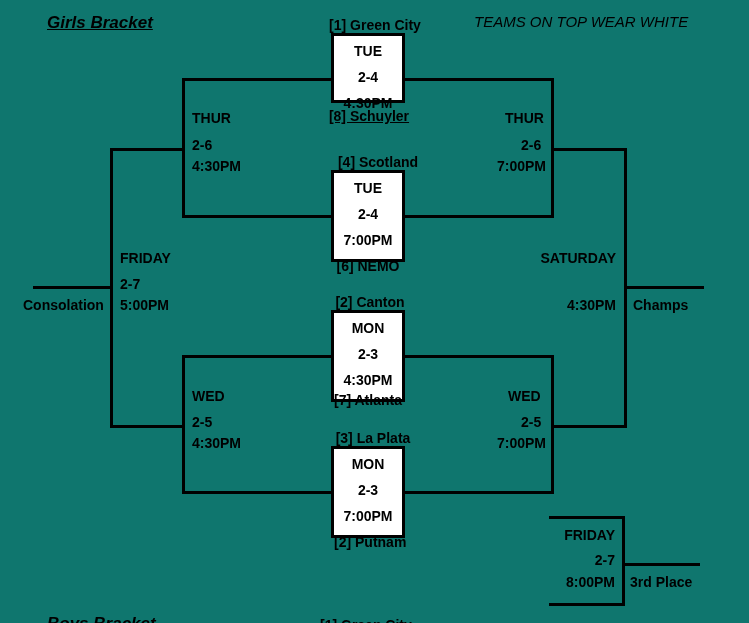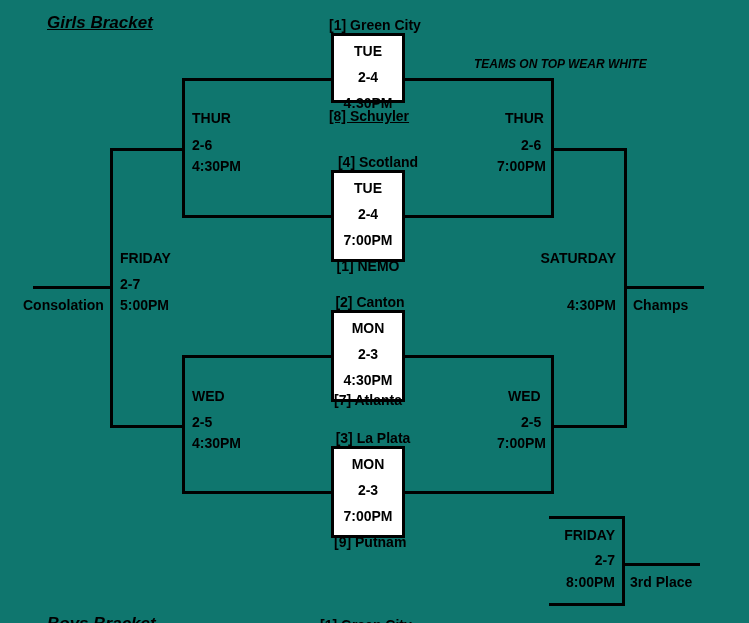--- a/index.html
+++ b/index.html
@@ -25,25 +25,24 @@
   .title{
     position:absolute;
     font-weight:bold;
     font-style:italic;
     font-size:17px;
     text-decoration:underline;
     white-space:nowrap;
   }
   .note{
     position:absolute;
-    font-weight:bold;
+    font-weight:normal;
     font-style:italic;
-    font-size:12px;
+    font-size:15px;
     white-space:nowrap;
-    margin-top:44px;
   }
 
   
   .h{ position:absolute; background:#000000; height:3px; }
   .v{ position:absolute; background:#000000; width:3px; }
 
   
   .game{
     position:absolute;
     border:3px solid #000000;
@@ -96,39 +95,39 @@
   </div>
 
   <div class="team-out ul" style="left:320px; top:108px; width:98px;">[8] Schuyler</div>
 
   <div class="team-out" style="left:324px; top:154px; width:108px;">[4] Scotland</div>
 
   <div class="game" style="left:331px; top:170px; width:74px; height:92px;">
     <div class="row" style="margin-top:8px;">TUE</div>
     <div class="row" style="margin-top:12px;">2-4</div>
     <div class="row" style="margin-top:12px;">7:00PM</div>
-    <div class="row" style="margin-top:12px;">[1] NEMO</div>
+    <div class="row" style="margin-top:12px;">[6] NEMO</div>
   </div>
 
   <div class="team-out" style="left:320px; top:294px; width:100px;">[2] Canton</div>
 
   <div class="game" style="left:331px; top:310px; width:74px; height:92px;">
     <div class="row" style="margin-top:8px;">MON</div>
     <div class="row" style="margin-top:12px;">2-3</div>
     <div class="row" style="margin-top:12px;">4:30PM</div>
     <div class="row" style="margin-top:6px;">[7] Atlanta</div>
   </div>
 
   <div class="team-out" style="left:320px; top:430px; width:106px;">[3] La Plata</div>
 
   <div class="game" style="left:331px; top:446px; width:74px; height:92px;">
     <div class="row" style="margin-top:8px;">MON</div>
     <div class="row" style="margin-top:12px;">2-3</div>
     <div class="row" style="margin-top:12px;">7:00PM</div>
-    <div class="row" style="margin-top:12px;">[9] Putnam</div>
+    <div class="row" style="margin-top:12px;">[2] Putnam</div>
   </div>
 
   <div class="h" style="left:182px; top:78px;  width:152px;"></div>
   <div class="h" style="left:182px; top:215px; width:152px;"></div>
   <div class="v" style="left:182px; top:78px;  height:140px;"></div>
 
   <div class="h" style="left:110px; top:148px; width:75px;"></div>
 
   <div class="t left" style="left:192px; top:111px;">THUR</div>
   <div class="t left" style="left:192px; top:138px;">2-6</div>

